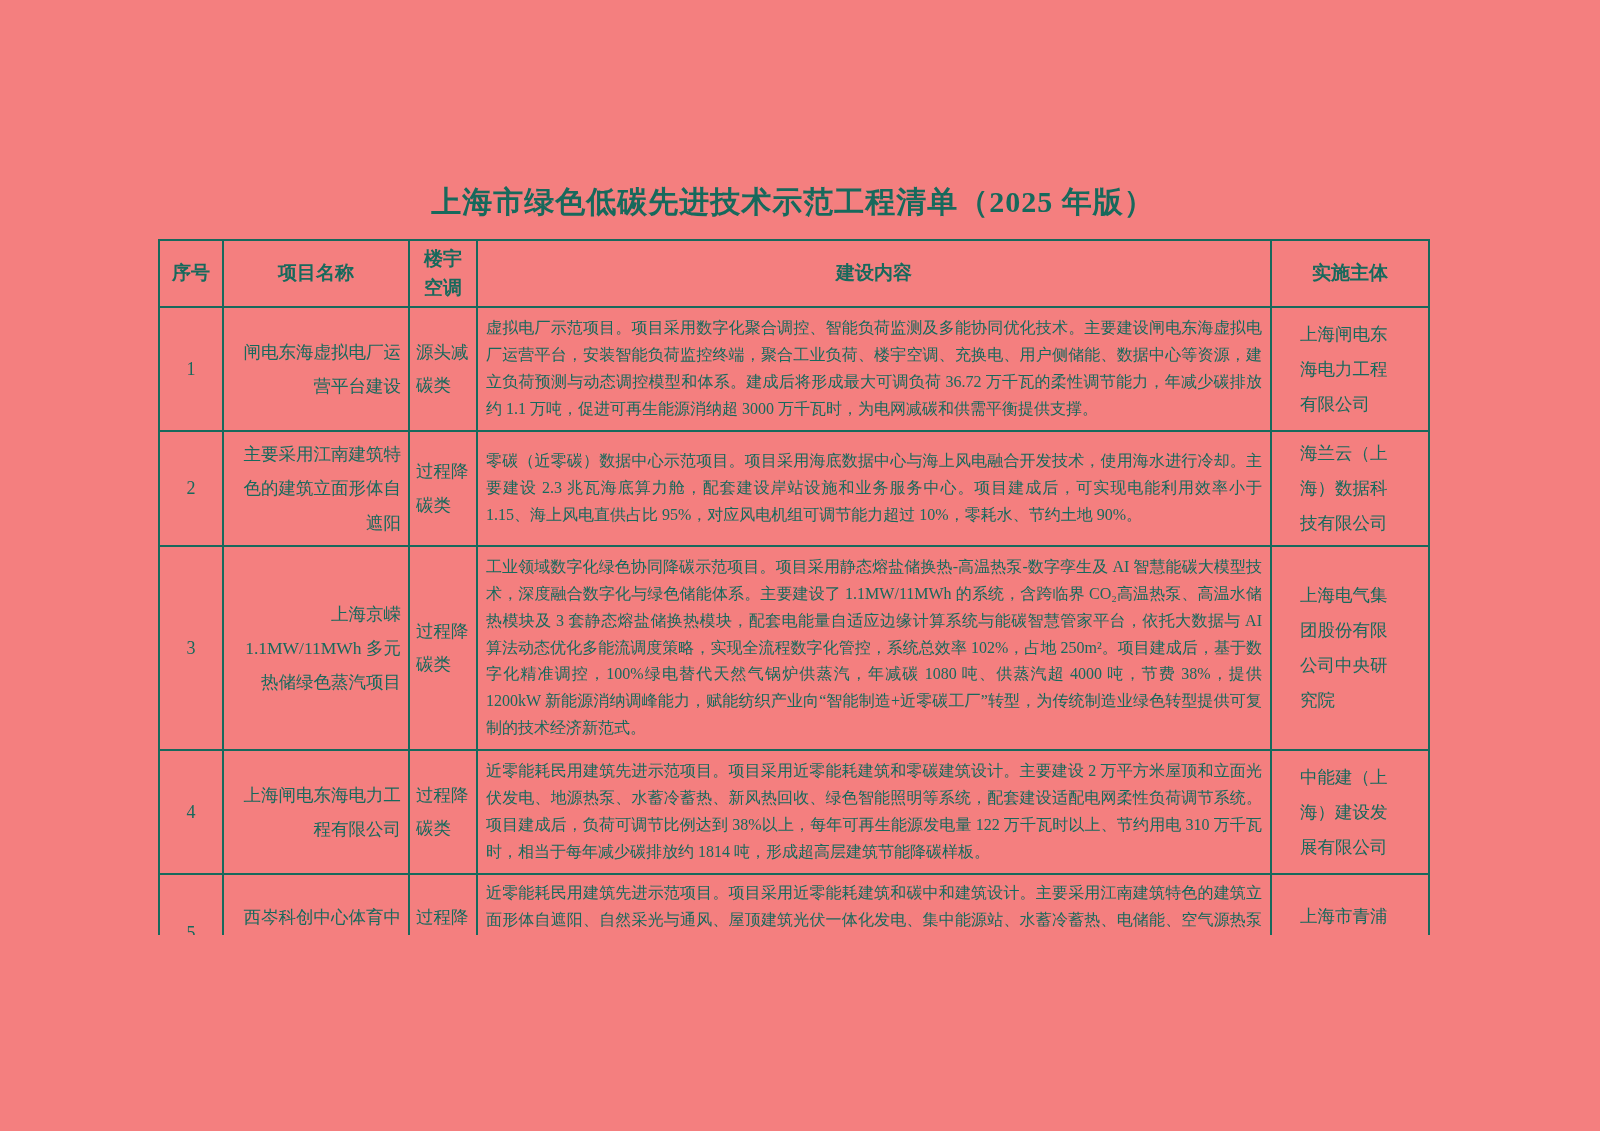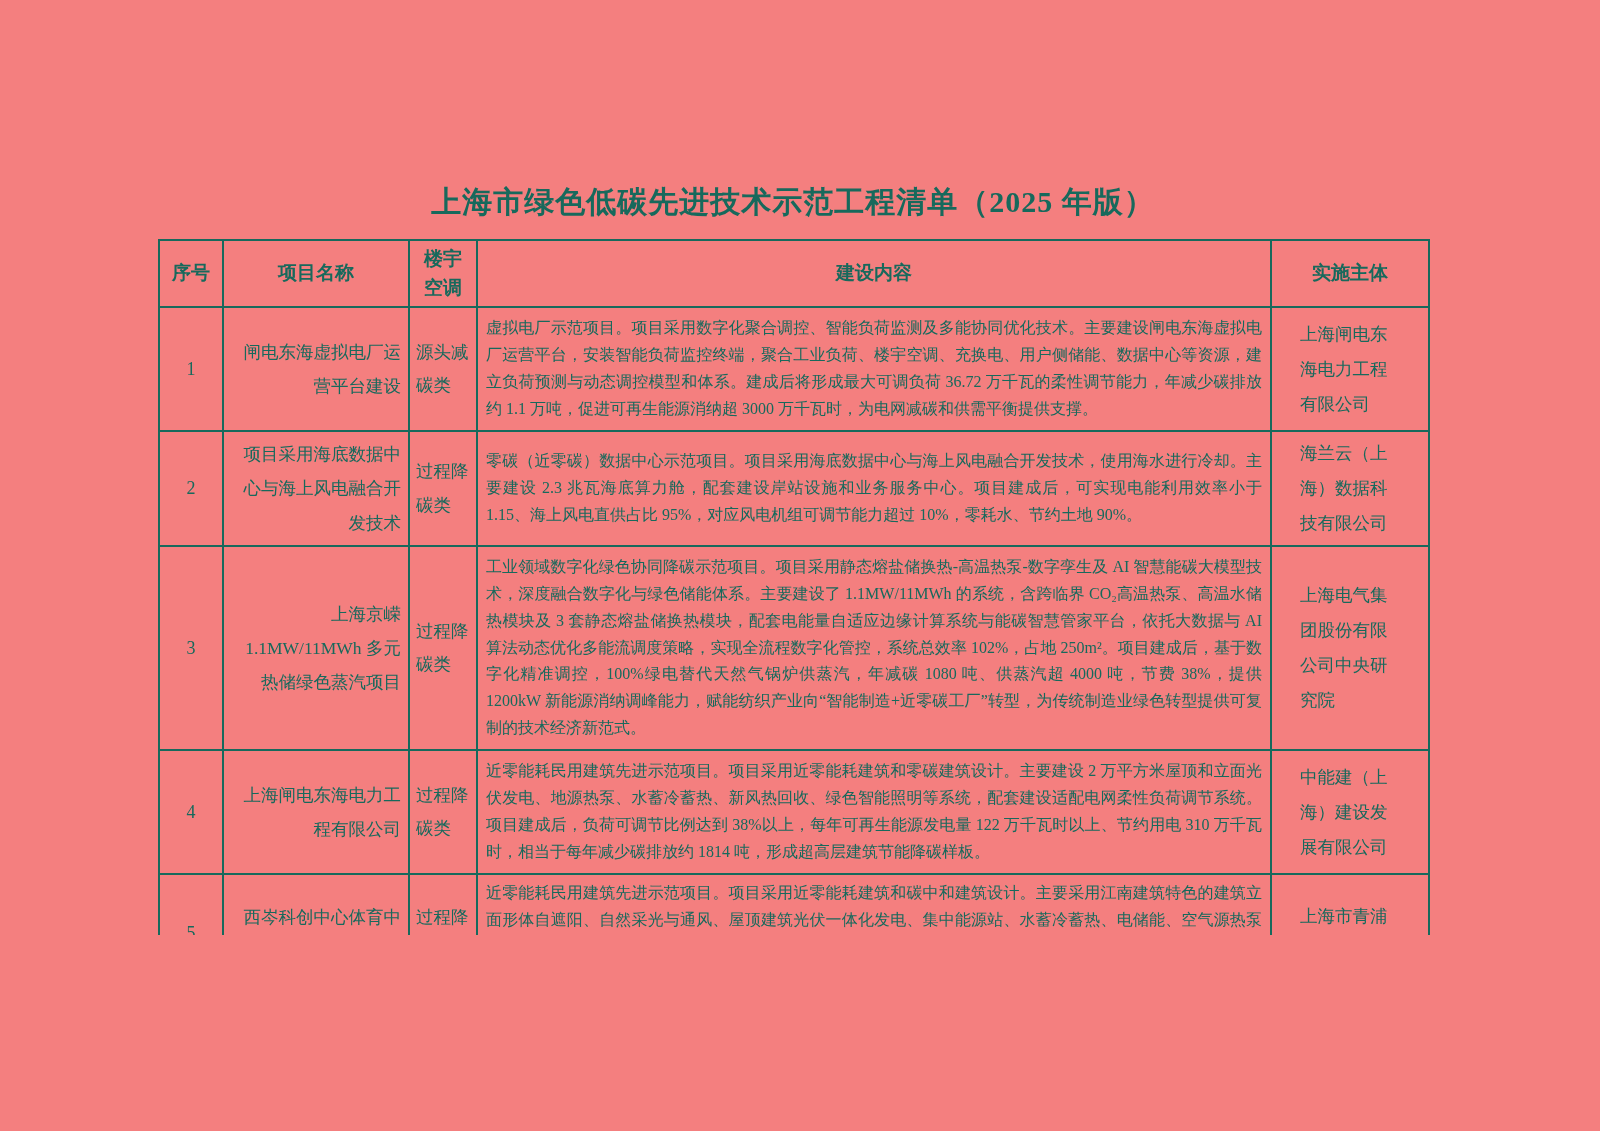--- a/index.html
+++ b/index.html
@@ -98,21 +98,21 @@
       <tbody>
         <tr style="height:124px">
           <td class="c-no">1</td>
           <td class="c-name">闸电东海虚拟电厂运营平台建设</td>
           <td class="c-type">源头减碳类</td>
           <td class="c-content">虚拟电厂示范项目。项目采用数字化聚合调控、智能负荷监测及多能协同优化技术。主要建设闸电东海虚拟电厂运营平台，安装智能负荷监控终端，聚合工业负荷、楼宇空调、充换电、用户侧储能、数据中心等资源，建立负荷预测与动态调控模型和体系。建成后将形成最大可调负荷 36.72 万千瓦的柔性调节能力，年减少碳排放约 1.1 万吨，促进可再生能源消纳超 3000 万千瓦时，为电网减碳和供需平衡提供支撑。</td>
           <td class="c-entity">上海闸电东海电力工程有限公司</td>
         </tr>
         <tr style="height:94px">
           <td class="c-no">2</td>
-          <td class="c-name">项目采用海底数据中心与海上风电融合开发技术</td>
+          <td class="c-name">主要采用江南建筑特色的建筑立面形体自遮阳</td>
           <td class="c-type">过程降碳类</td>
           <td class="c-content">零碳（近零碳）数据中心示范项目。项目采用海底数据中心与海上风电融合开发技术，使用海水进行冷却。主要建设 2.3 兆瓦海底算力舱，配套建设岸站设施和业务服务中心。项目建成后，可实现电能利用效率小于 1.15、海上风电直供占比 95%，对应风电机组可调节能力超过 10%，零耗水、节约土地 90%。</td>
           <td class="c-entity">海兰云（上海）数据科技有限公司</td>
         </tr>
         <tr style="height:204px">
           <td class="c-no">3</td>
           <td class="c-name">上海京嵘 1.1MW/11MWh 多元热储绿色蒸汽项目</td>
           <td class="c-type">过程降碳类</td>
           <td class="c-content">工业领域数字化绿色协同降碳示范项目。项目采用静态熔盐储换热-高温热泵-数字孪生及 AI 智慧能碳大模型技术，深度融合数字化与绿色储能体系。主要建设了 1.1MW/11MWh 的系统，含跨临界 CO₂高温热泵、高温水储热模块及 3 套静态熔盐储换热模块，配套电能量自适应边缘计算系统与能碳智慧管家平台，依托大数据与 AI 算法动态优化多能流调度策略，实现全流程数字化管控，系统总效率 102%，占地 250m²。项目建成后，基于数字化精准调控，100%绿电替代天然气锅炉供蒸汽，年减碳 1080 吨、供蒸汽超 4000 吨，节费 38%，提供 1200kW 新能源消纳调峰能力，赋能纺织产业向“智能制造+近零碳工厂”转型，为传统制造业绿色转型提供可复制的技术经济新范式。</td>
           <td class="c-entity">上海电气集团股份有限公司中央研究院</td>

